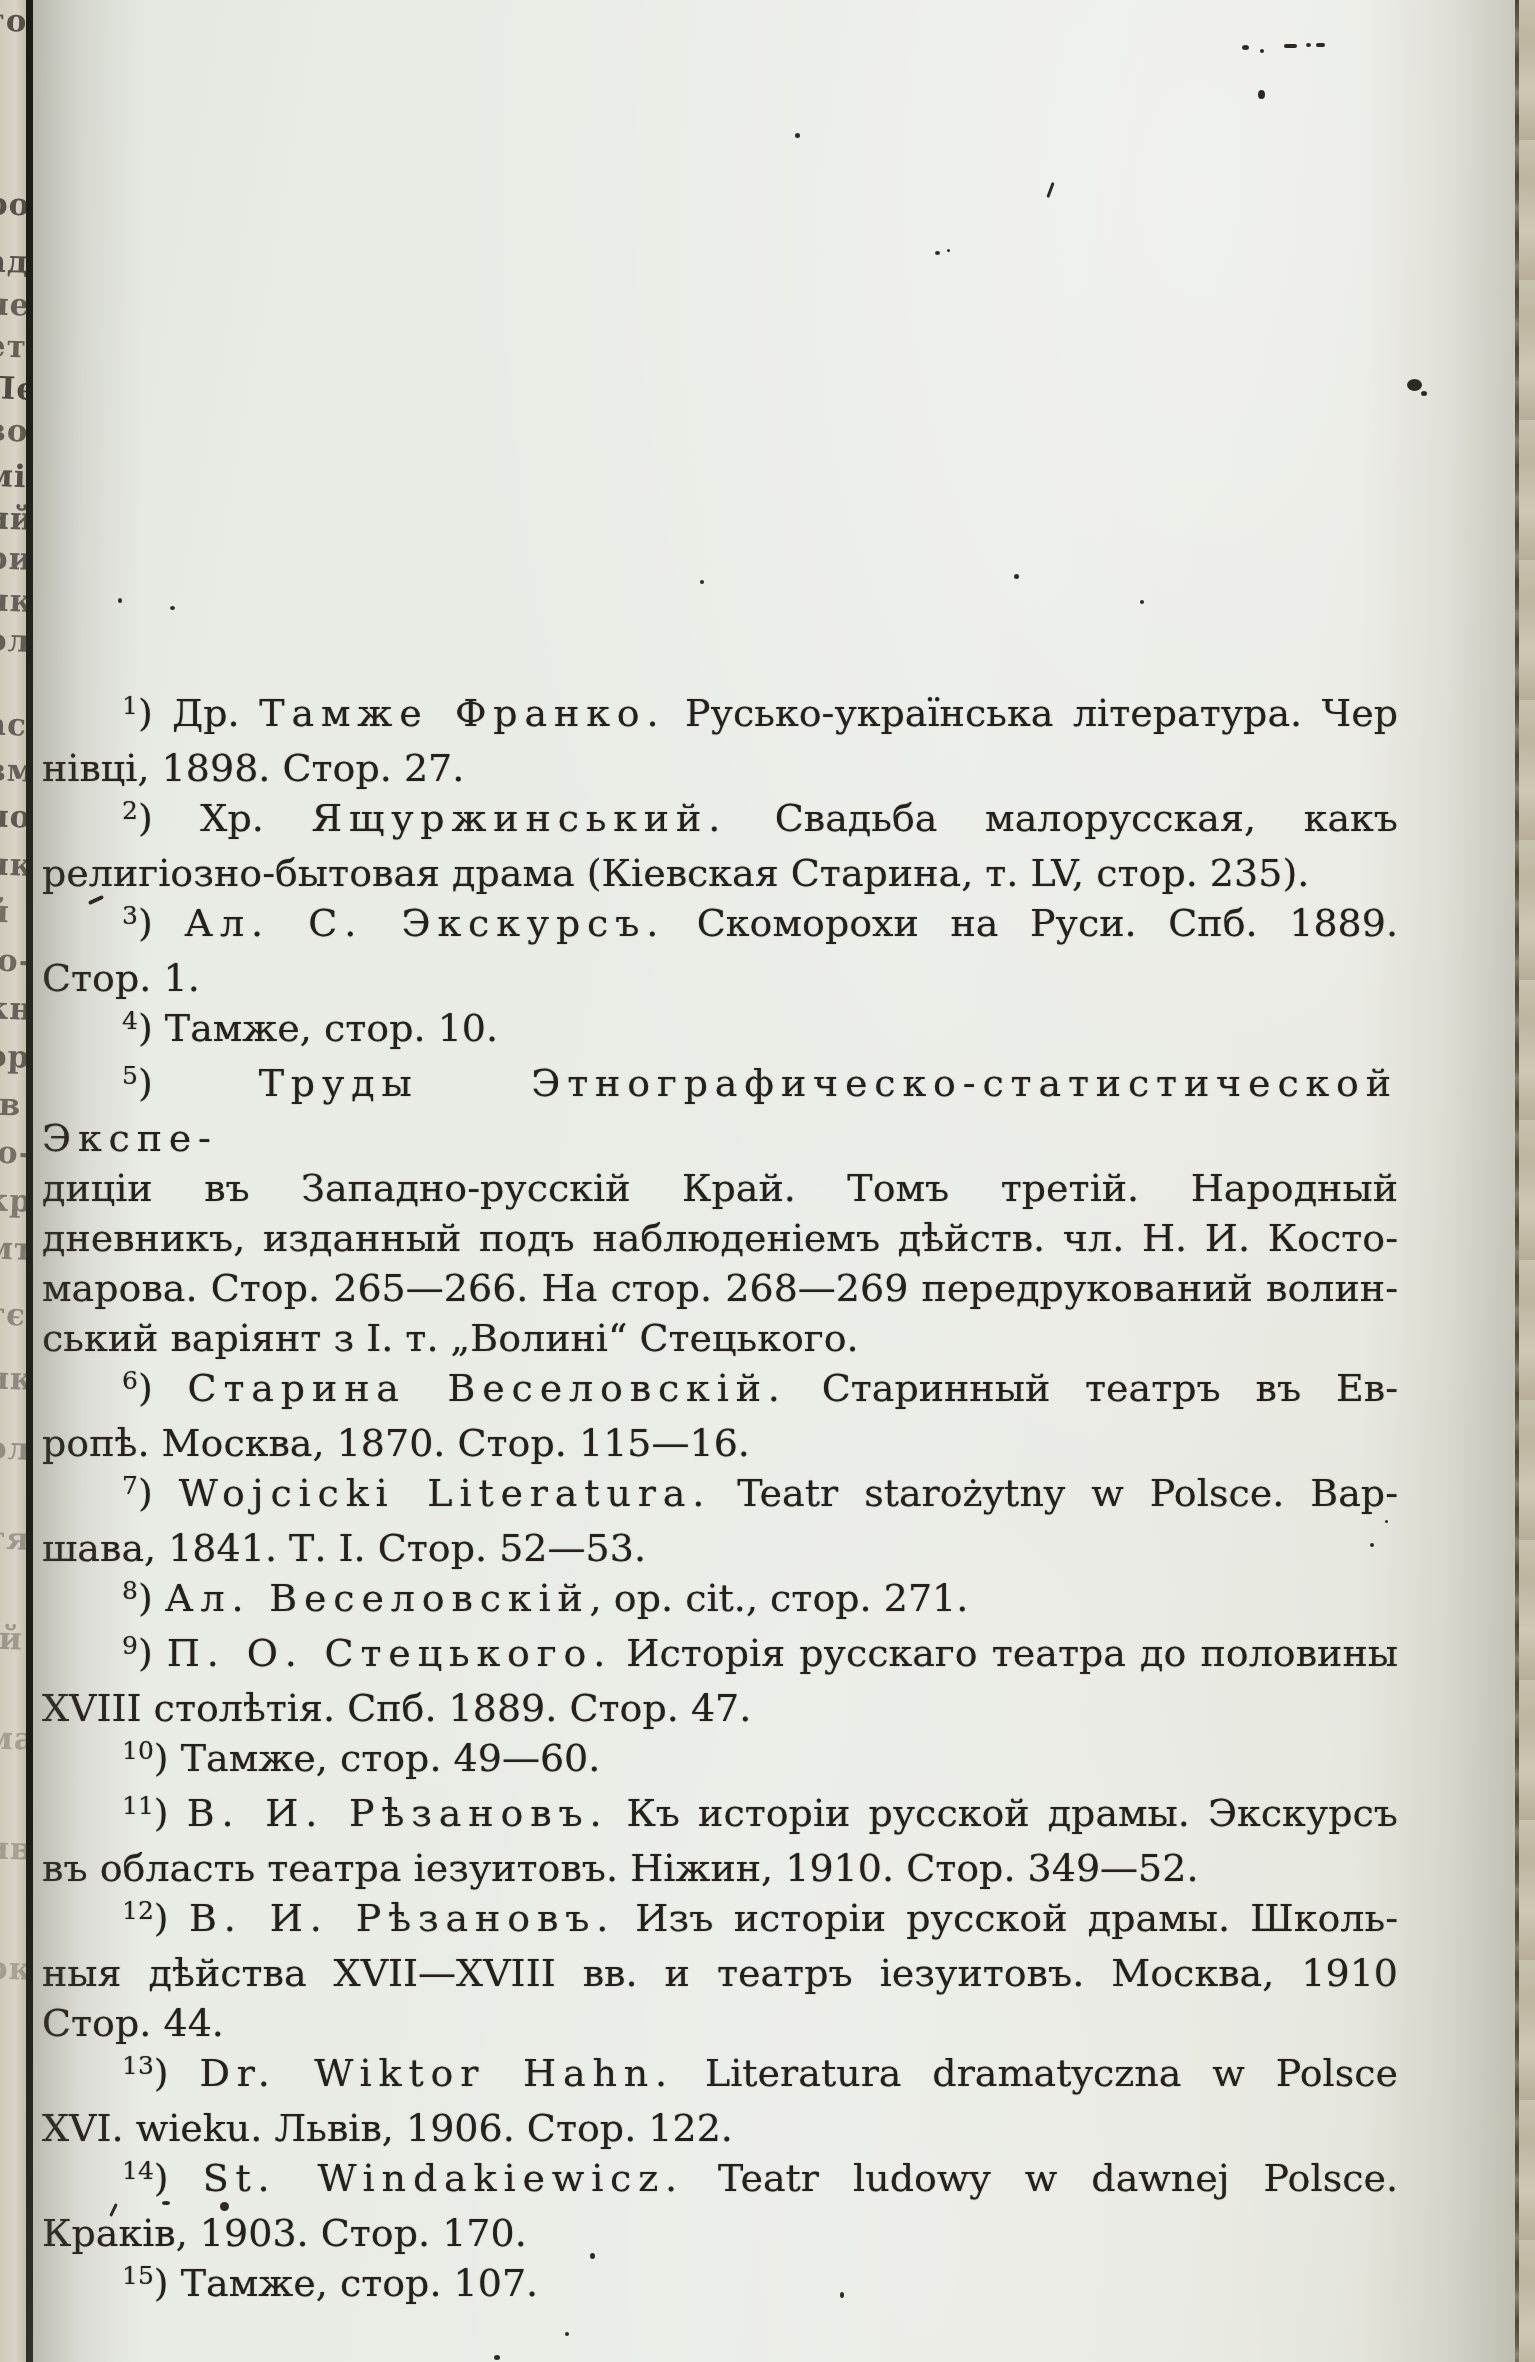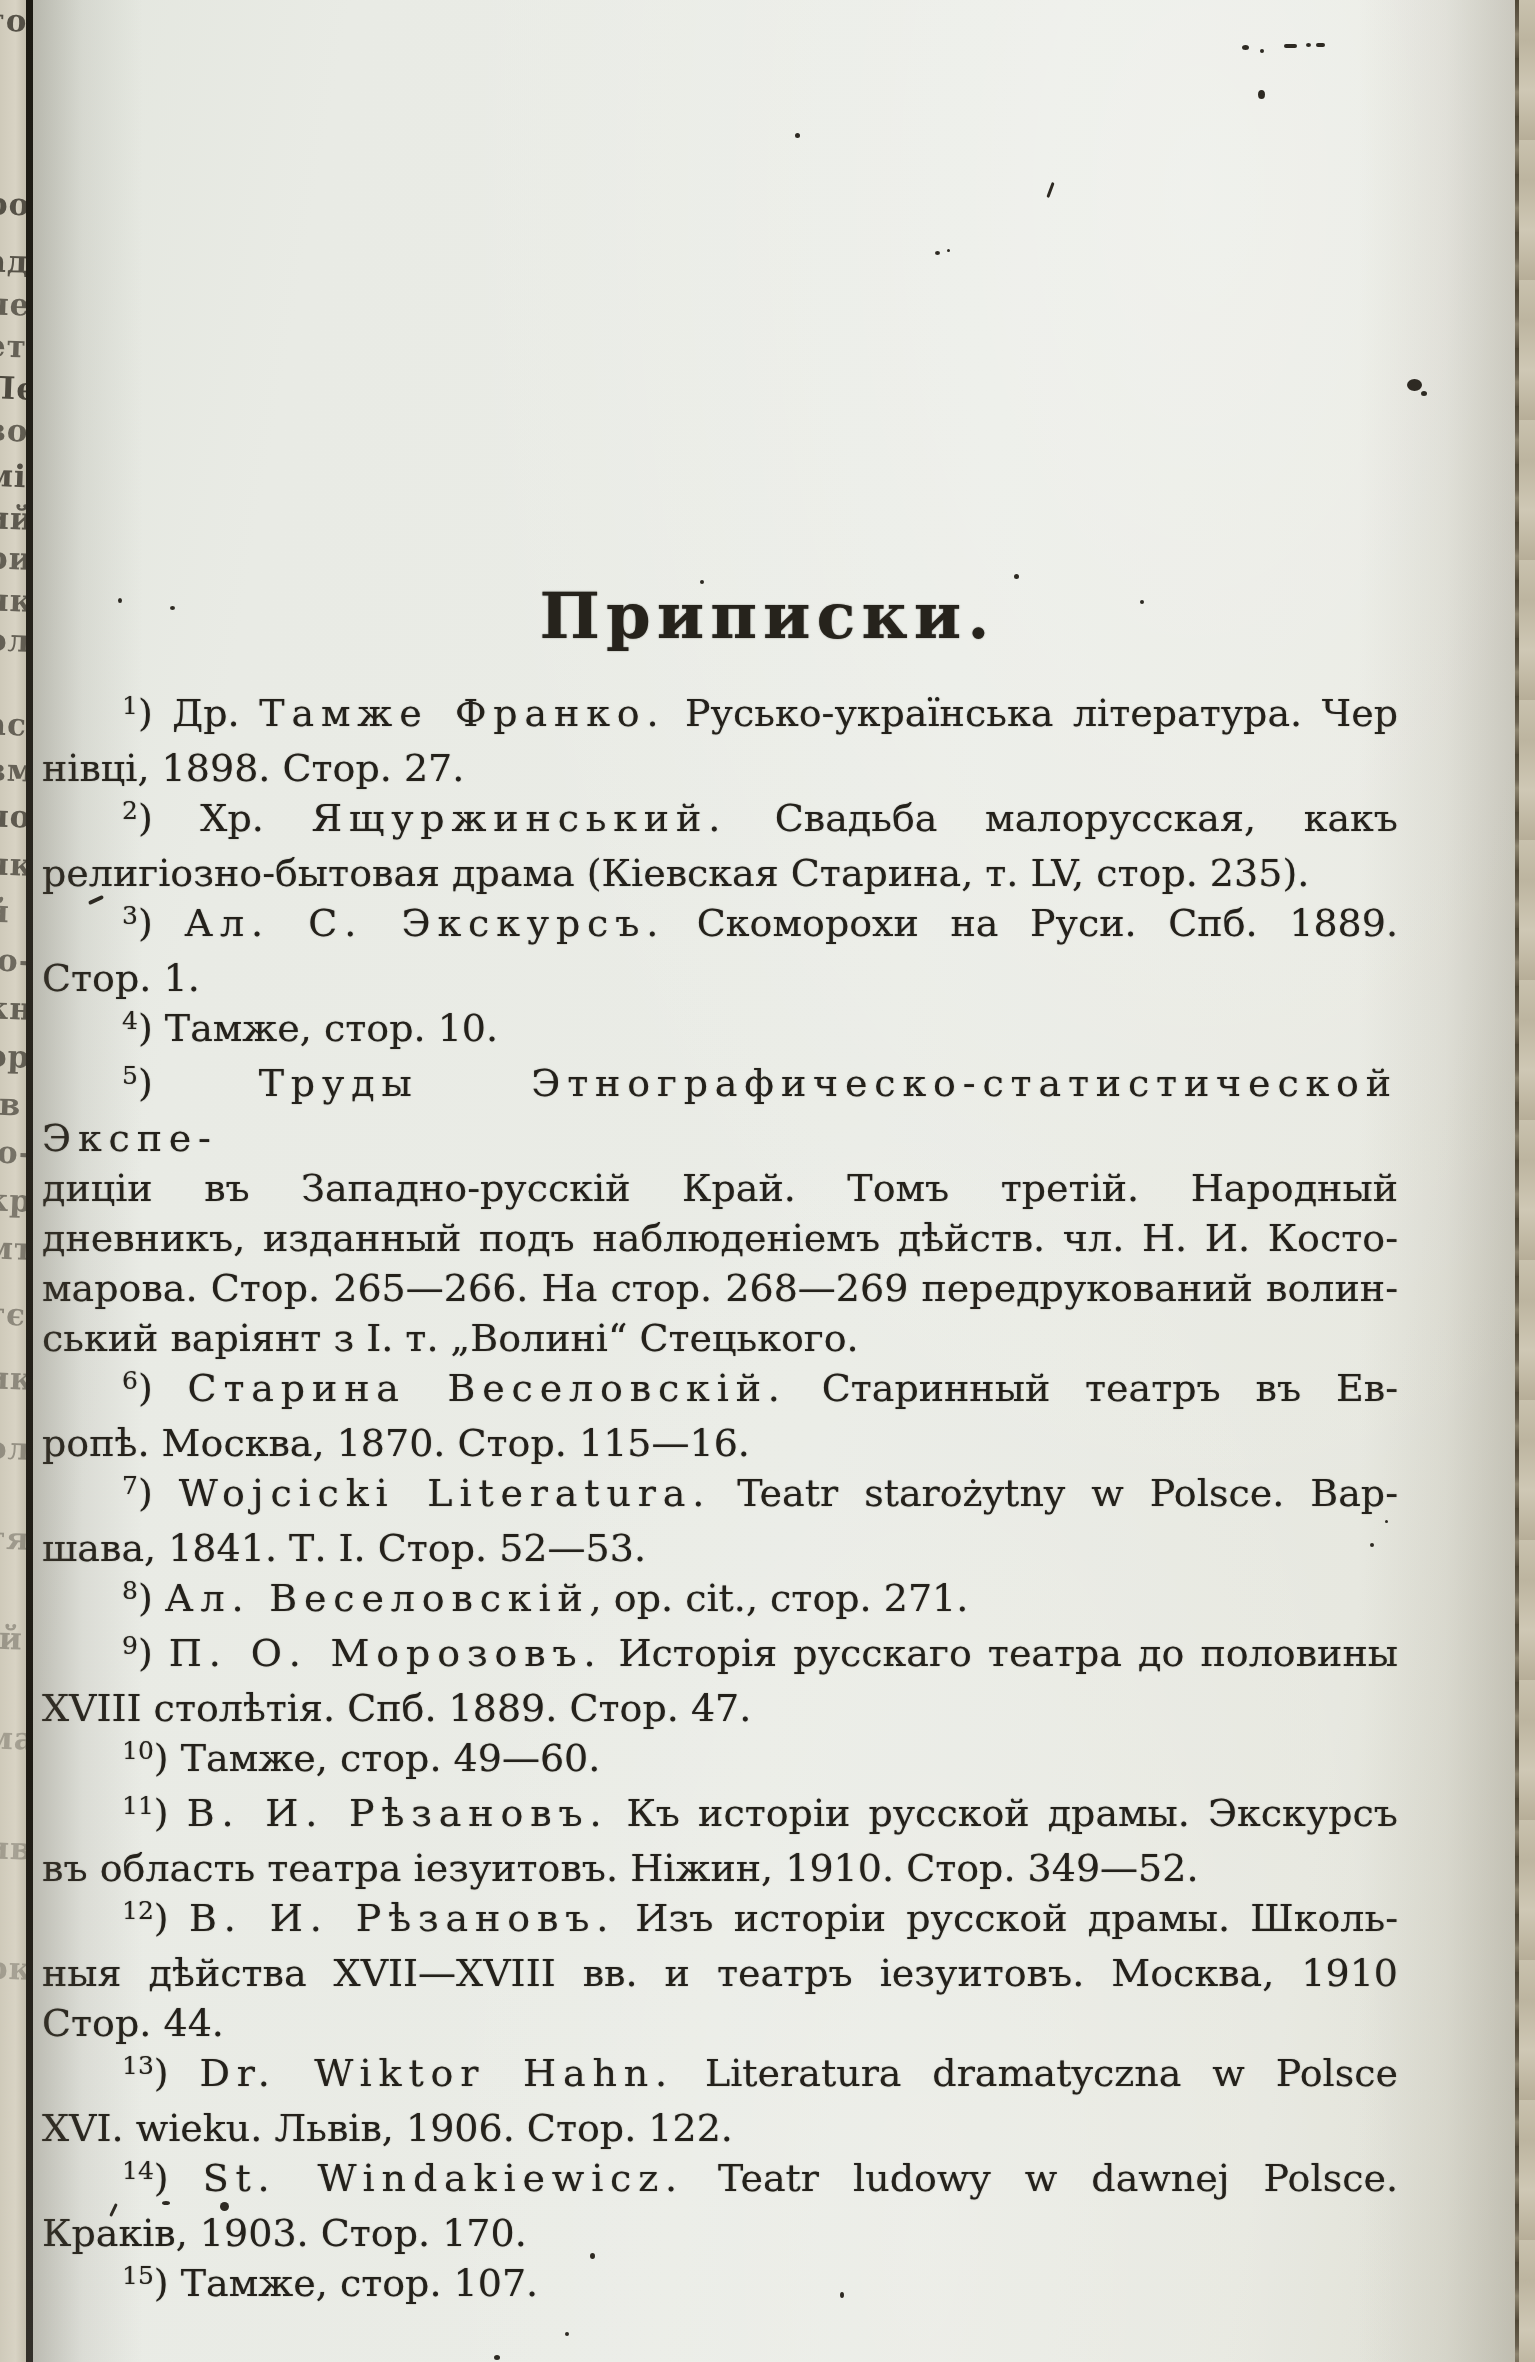--- a/index.html
+++ b/index.html
@@ -113,21 +113,20 @@
       <span class="edge-frag" style="top: 1720px; opacity: 0.3;">ма</span>
       <span class="edge-frag" style="top: 1830px; opacity: 0.3;">ив</span>
       <span class="edge-frag" style="top: 1950px; opacity: 0.3;">рк</span>
     </div>
   <div class="gutter-line"></div>
   <div class="gutter-shadow"></div>
   <div class="right-shade"></div>
   <div class="right-line"></div>
   <div class="right-strip"></div>
 
-  <h1 class="title">Приписки.</h1>
 
   <div class="textblock" id="footnotes">
       <div class="footnote">
         <div class="line first j"><span class="fnmark"><span class="num">1</span>) </span><span>Др. </span><span class="gesperrt">Тамже Франко.</span><span> Русько-українська література. Чер</span></div>
         <div class="line"><span>нівці, 1898. Стор. 27.</span></div>
       </div>
       <div class="footnote">
         <div class="line first j"><span class="fnmark"><span class="num">2</span>) </span><span>Хр. </span><span class="gesperrt">Ящуржинський.</span><span> Свадьба малорусская, какъ</span></div>
         <div class="line"><span>религіозно-бытовая драма (Кіевская Старина, т. LV, стор. 235).</span></div>
       </div>
@@ -150,21 +149,21 @@
         <div class="line"><span>ропѣ. Москва, 1870. Стор. 115—16.</span></div>
       </div>
       <div class="footnote">
         <div class="line first j"><span class="fnmark"><span class="num">7</span>) </span><span class="gesperrt">Wojcicki Literatura.</span><span> Teatr starożytny w Polsce. Вар-</span></div>
         <div class="line"><span>шава, 1841. Т. І. Стор. 52—53.</span></div>
       </div>
       <div class="footnote">
         <div class="line first"><span class="fnmark"><span class="num">8</span>) </span><span class="gesperrt">Ал. Веселовскій</span><span>, op. cit., стор. 271.</span></div>
       </div>
       <div class="footnote">
-        <div class="line first j"><span class="fnmark"><span class="num">9</span>) </span><span class="gesperrt">П. О. Морозовъ.</span><span> Исторія русскаго театра до половины</span></div>
+        <div class="line first j"><span class="fnmark"><span class="num">9</span>) </span><span class="gesperrt">П. О. Стецького.</span><span> Исторія русскаго театра до половины</span></div>
         <div class="line"><span>XVIII столѣтія. Спб. 1889. Стор. 47.</span></div>
       </div>
       <div class="footnote">
         <div class="line first"><span class="fnmark"><span class="num">10</span>) </span><span>Тамже, стор. 49—60.</span></div>
       </div>
       <div class="footnote">
         <div class="line first j"><span class="fnmark"><span class="num">11</span>) </span><span class="gesperrt">В. И. Рѣзановъ.</span><span> Къ исторіи русской драмы. Экскурсъ</span></div>
         <div class="line"><span>въ область театра іезуитовъ. Ніжин, 1910. Стор. 349—52.</span></div>
       </div>
       <div class="footnote">

